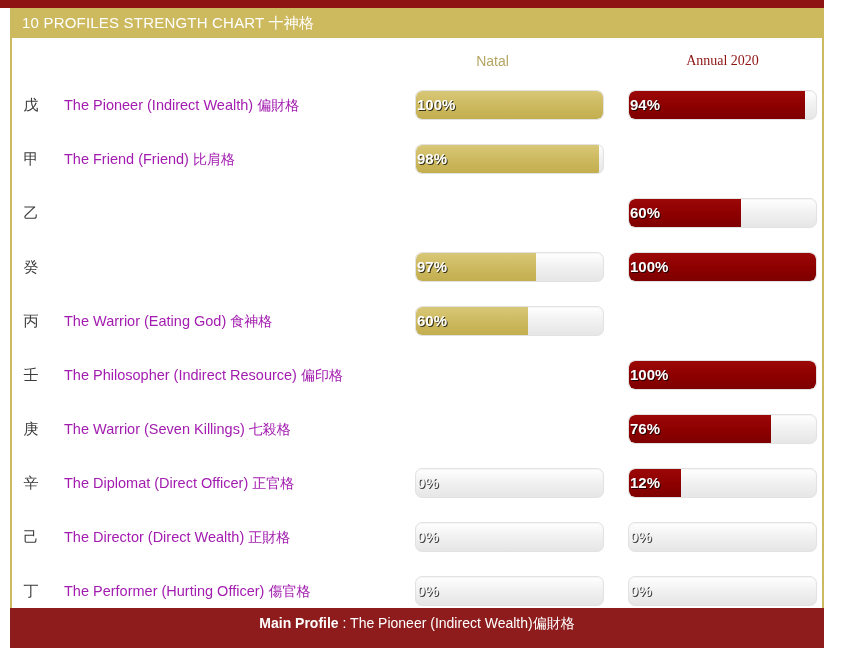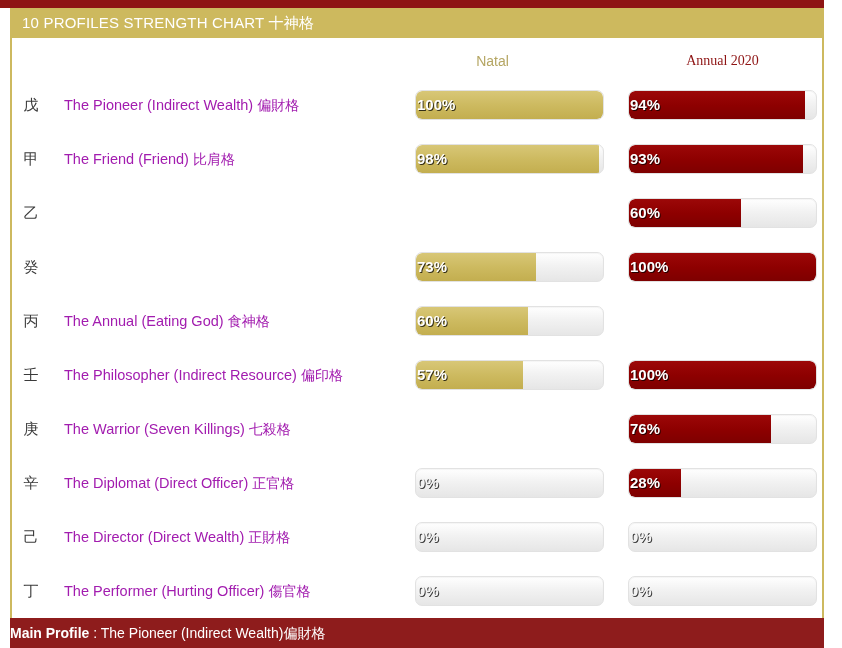--- a/index.html
+++ b/index.html
@@ -182,25 +182,26 @@
   .bar-value.onempty {
     color: #f4f4f4;
   }
 
   
   .footer {
     position: absolute;
     left: 10px;
     bottom: 0;
     width: 814px;
-    height: 30px;
+    height: 40px;
     background: #8e1c1c;
     color: #ffffff;
     font-size: 14px;
     line-height: 30px;
+    text-align: center;
     white-space: nowrap;
   }
   .footer b { font-weight: bold; }
   .footer .cn { font-family: "DejaVu Serif", serif; }
 
   
   .right-gutter {
     position: absolute;
     right: 0;
     top: 0;
@@ -247,70 +248,58 @@
       </div>
       <div class="row">
         <div class="stem">甲</div>
         <div class="label"><span>The Friend (Friend)</span> <span class="cn">比肩格</span></div>
         <div class="bar-wrap natal">
           <div class="track">
             <div class="fill natal" style="width:98%"></div>
           </div>
           <div class="bar-value">98%</div>
         </div>
-        <div class="bar-wrap annual">
-          <div class="track">
-            <div class="fill annual" style="width:93%"></div>
-          </div>
-          <div class="bar-value">93%</div>
-        </div>
       </div>
       <div class="row">
         <div class="stem">乙</div>
         <div class="bar-wrap annual">
           <div class="track">
             <div class="fill annual" style="width:60%"></div>
           </div>
           <div class="bar-value">60%</div>
         </div>
       </div>
       <div class="row">
         <div class="stem">癸</div>
         <div class="bar-wrap natal">
           <div class="track">
             <div class="fill natal" style="width:64%"></div>
           </div>
-          <div class="bar-value">73%</div>
+          <div class="bar-value">97%</div>
         </div>
         <div class="bar-wrap annual">
           <div class="track">
             <div class="fill annual full" style="width:100%"></div>
           </div>
           <div class="bar-value">100%</div>
         </div>
       </div>
       <div class="row">
         <div class="stem">丙</div>
-        <div class="label"><span>The Annual (Eating God)</span> <span class="cn">食神格</span></div>
+        <div class="label"><span>The Warrior (Eating God)</span> <span class="cn">食神格</span></div>
         <div class="bar-wrap natal">
           <div class="track">
             <div class="fill natal" style="width:60%"></div>
           </div>
           <div class="bar-value">60%</div>
         </div>
       </div>
       <div class="row">
         <div class="stem">壬</div>
         <div class="label"><span>The Philosopher (Indirect Resource)</span> <span class="cn">偏印格</span></div>
-        <div class="bar-wrap natal">
-          <div class="track">
-            <div class="fill natal" style="width:57%"></div>
-          </div>
-          <div class="bar-value">57%</div>
-        </div>
         <div class="bar-wrap annual">
           <div class="track">
             <div class="fill annual full" style="width:100%"></div>
           </div>
           <div class="bar-value">100%</div>
         </div>
       </div>
       <div class="row">
         <div class="stem">庚</div>
         <div class="label"><span>The Warrior (Seven Killings)</span> <span class="cn">七殺格</span></div>
@@ -325,21 +314,21 @@
         <div class="stem">辛</div>
         <div class="label"><span>The Diplomat (Direct Officer)</span> <span class="cn">正官格</span></div>
         <div class="bar-wrap natal">
           <div class="track"></div>
           <div class="bar-value onempty">0%</div>
         </div>
         <div class="bar-wrap annual">
           <div class="track">
             <div class="fill annual" style="width:28%"></div>
           </div>
-          <div class="bar-value">28%</div>
+          <div class="bar-value">12%</div>
         </div>
       </div>
       <div class="row">
         <div class="stem">己</div>
         <div class="label"><span>The Director (Direct Wealth)</span> <span class="cn">正財格</span></div>
         <div class="bar-wrap natal">
           <div class="track"></div>
           <div class="bar-value onempty">0%</div>
         </div>
         <div class="bar-wrap annual">

